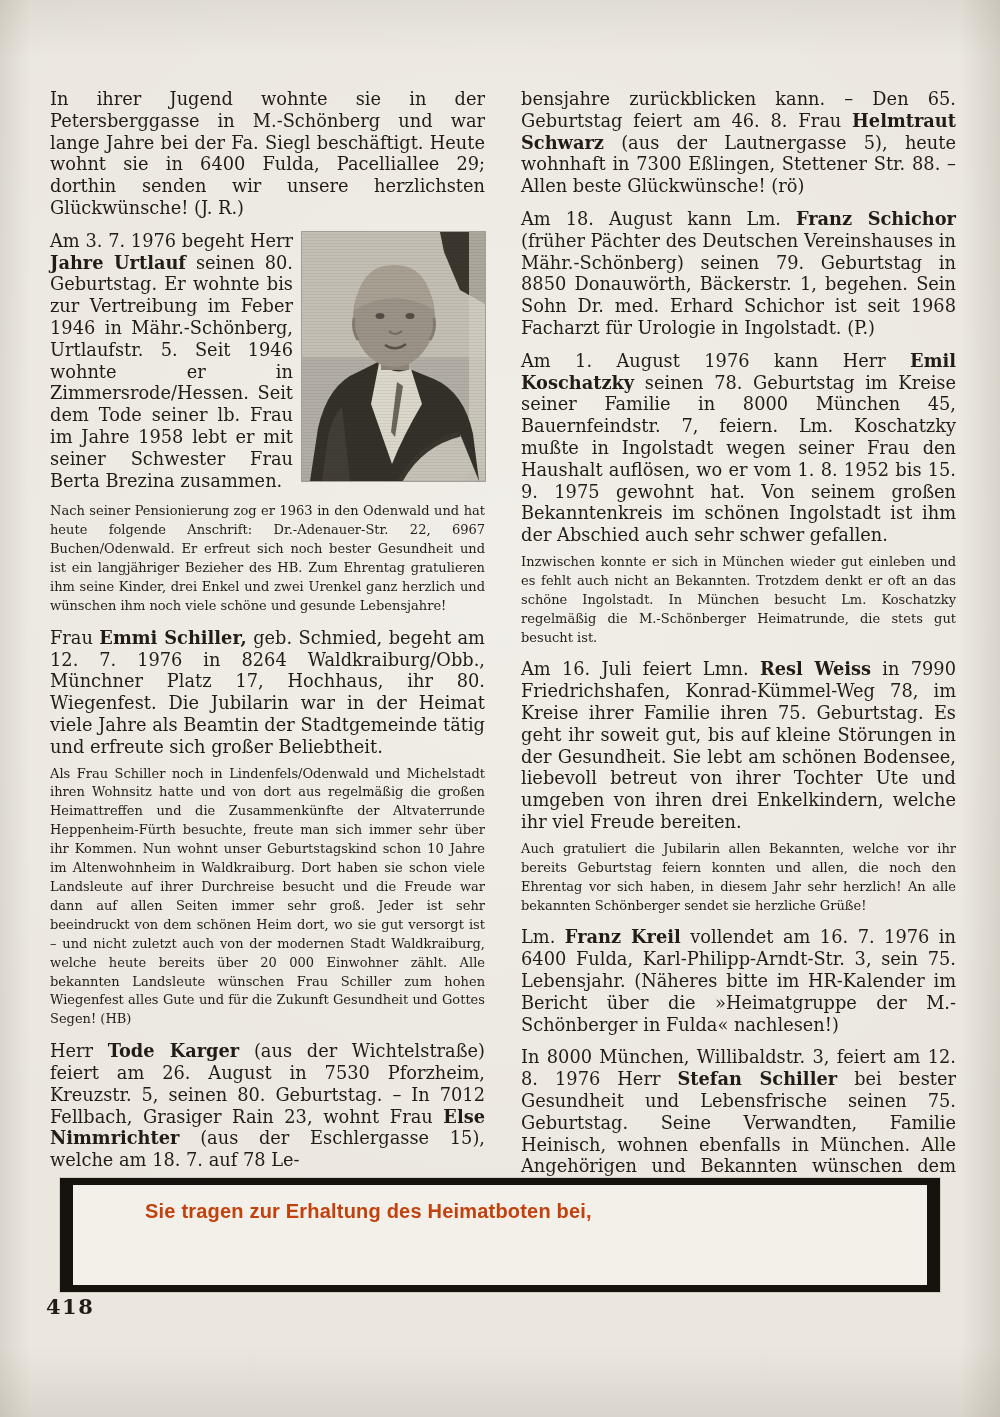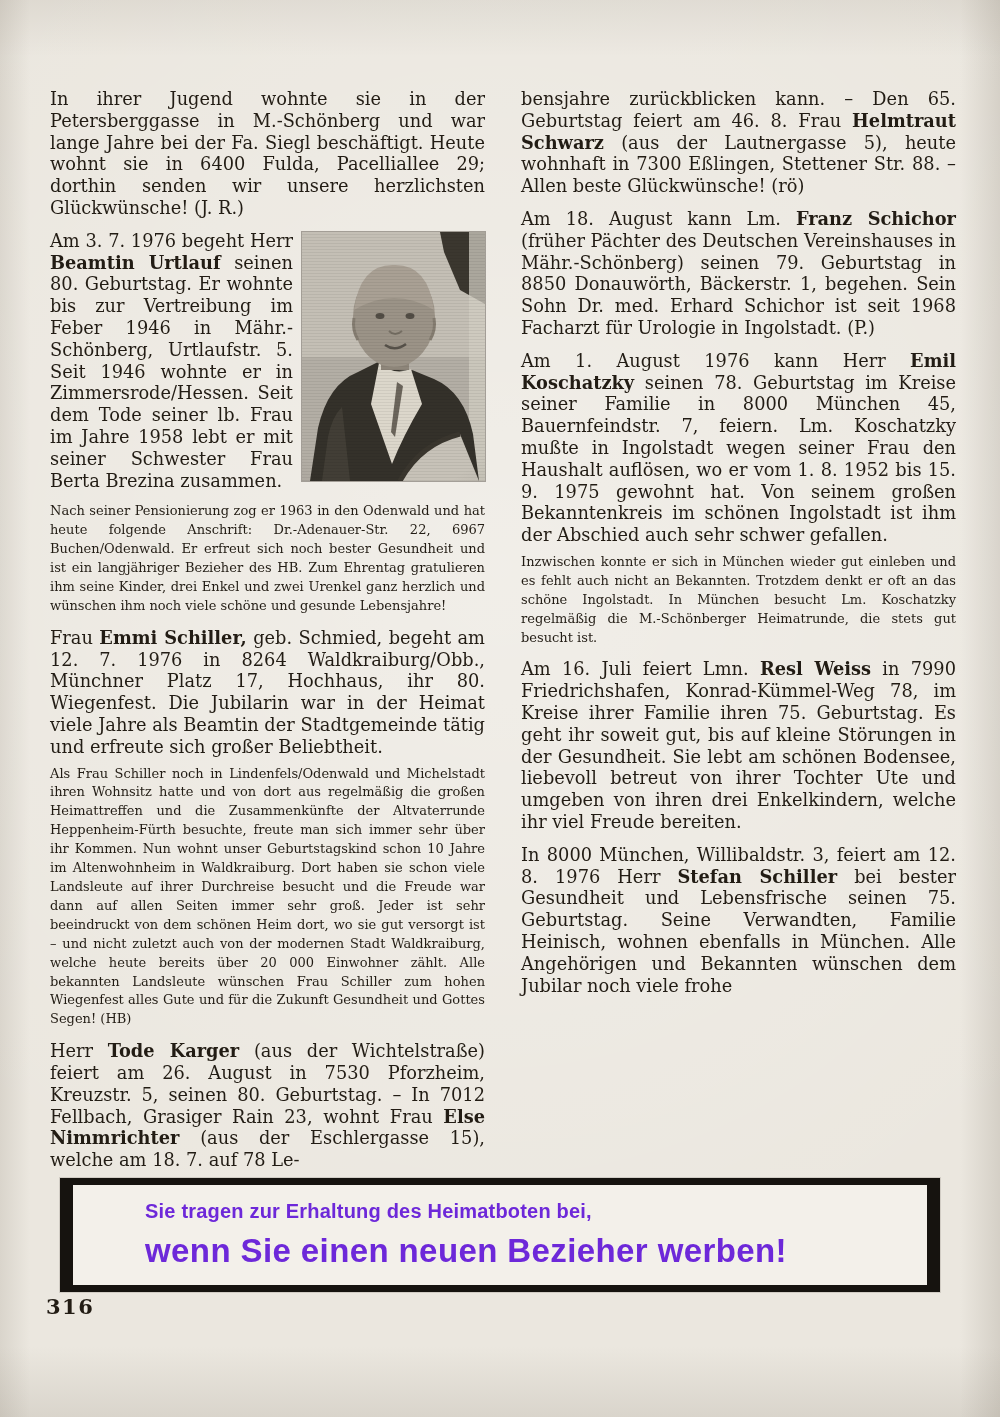--- a/index.html
+++ b/index.html
@@ -47,21 +47,21 @@
 
   
   .promo-box {
     position: absolute; left: 60px; top: 1178px; width: 880px; height: 114px;
     box-sizing: border-box;
     border: 7px solid #16130f;
     border-left-width: 13px; border-right-width: 13px;
     background: #f3f0ea;
     box-shadow: 0 0 0 1px rgba(60,55,45,.15);
   }
-  .promo-inner { padding: 15px 20px 0 72px; font-family: "Liberation Sans", sans-serif; color: #6d28d9; }
+  .promo-inner { padding: 15px 20px 0 72px; font-family: "Liberation Sans", sans-serif; color: #c2410c; }
   .promo-line1 { font-size: 20px; font-weight: 700; letter-spacing: .2px; margin-bottom: 9px; }
   .promo-line2 { font-size: 33px; font-weight: 700; letter-spacing: .4px; }
 
   .page-number {
     position: absolute; left: 46px; top: 1294px;
     font-size: 21px; font-weight: 700; letter-spacing: 1.5px;
   }
 </style>
 </head>
 <body>
@@ -88,21 +88,21 @@
         <ellipse cx="78" cy="84" rx="4.5" ry="3" fill="#524d45"></ellipse>
         <ellipse cx="108" cy="84" rx="4.5" ry="3" fill="#524d45"></ellipse>
         <path d="M88 100 Q93 104 99 100" stroke="#6e6densions75" stroke-width="0" fill="none"></path>
         <path d="M87 99 Q93 105 100 99" stroke="#756e63" stroke-width="2" fill="none"></path>
         <path d="M83 113 Q93 120 104 112" stroke="#57524a" stroke-width="2.6" fill="none"></path>
         <path d="M52 86 Q50 98 56 108" stroke="#857d71" stroke-width="3" fill="none"></path>
         <path d="M132 86 Q134 98 128 108" stroke="#857d71" stroke-width="3" fill="none"></path>
         <path d="M98 249 Q118 212 158 202 L177 249 Z" fill="#c7c2b8"></path>
         <path d="M98 249 Q118 212 158 202" stroke="#3a362e" stroke-width="5" fill="none"></path>
       </svg>
-        </span><span><span>Am 3. 7. 1976 begeht Herr </span><span class="b">Beamtin Urtlauf</span><span> seinen 80. Geburtstag. Er wohnte bis zur Vertreibung im Feber 1946 in Mähr.-Schönberg, Urtlaufstr. 5. Seit 1946 wohnte er in Zimmersrode/Hessen. Seit dem Tode seiner lb. Frau im Jahre 1958 lebt er mit seiner Schwester Frau Berta Brezina zusammen.</span></span>
+        </span><span><span>Am 3. 7. 1976 begeht Herr </span><span class="b">Jahre Urtlauf</span><span> seinen 80. Geburtstag. Er wohnte bis zur Vertreibung im Feber 1946 in Mähr.-Schönberg, Urtlaufstr. 5. Seit 1946 wohnte er in Zimmersrode/Hessen. Seit dem Tode seiner lb. Frau im Jahre 1958 lebt er mit seiner Schwester Frau Berta Brezina zusammen.</span></span>
     </p>
 
     <p class="para small"><span>Nach seiner Pensionierung zog er 1963 in den Odenwald und hat heute folgende Anschrift: Dr.-Adenauer-Str. 22, 6967 Buchen/Odenwald. Er erfreut sich noch bester Gesundheit und ist ein langjähriger Bezieher des HB. Zum Ehrentag gratulieren ihm seine Kinder, drei Enkel und zwei Urenkel ganz herzlich und wünschen ihm noch viele schöne und gesunde Lebensjahre!</span></p>
 
     <p class="para"><span>Frau </span><span class="b">Emmi Schiller,</span><span> geb. Schmied, begeht am 12. 7. 1976 in 8264 Waldkraiburg/Obb., Münchner Platz 17, Hochhaus, ihr 80. Wiegenfest. Die Jubilarin war in der Heimat viele Jahre als Beamtin der Stadtgemeinde tätig und erfreute sich großer Beliebtheit.</span></p>
 
     <p class="para small attached"><span>Als Frau Schiller noch in Lindenfels/Odenwald und Michelstadt ihren Wohnsitz hatte und von dort aus regelmäßig die großen Heimattreffen und die Zusammenkünfte der Altvaterrunde Heppenheim-Fürth besuchte, freute man sich immer sehr über ihr Kommen. Nun wohnt unser Geburtstagskind schon 10 Jahre im Altenwohnheim in Waldkraiburg. Dort haben sie schon viele Landsleute auf ihrer Durchreise besucht und die Freude war dann auf allen Seiten immer sehr groß. Jeder ist sehr beeindruckt von dem schönen Heim dort, wo sie gut versorgt ist – und nicht zuletzt auch von der modernen Stadt Waldkraiburg, welche heute bereits über 20 000 Einwohner zählt. Alle bekannten Landsleute wünschen Frau Schiller zum hohen Wiegenfest alles Gute und für die Zukunft Gesundheit und Gottes Segen! (HB)</span></p>
 
     <p class="para"><span>Herr </span><span class="b">Tode Karger</span><span> (aus der Wichtelstraße) feiert am 26. August in 7530 Pforzheim, Kreuzstr. 5, seinen 80. Geburtstag. – In 7012 Fellbach, Grasiger Rain 23, wohnt Frau </span><span class="b">Else Nimmrichter</span><span> (aus der Eschlergasse 15), welche am 18. 7. auf 78 Le-</span></p>
   </div>
@@ -111,27 +111,28 @@
     <p class="para"><span>bensjahre zurückblicken kann. – Den 65. Geburtstag feiert am 46. 8. Frau </span><span class="b">Helmtraut Schwarz</span><span> (aus der Lautnergasse 5), heute wohnhaft in 7300 Eßlingen, Stettener Str. 88. – Allen beste Glückwünsche! (rö)</span></p>
 
     <p class="para"><span>Am 18. August kann Lm. </span><span class="b">Franz Schichor</span><span> (früher Pächter des Deutschen Vereinshauses in Mähr.-Schönberg) seinen 79. Geburtstag in 8850 Donauwörth, Bäckerstr. 1, begehen. Sein Sohn Dr. med. Erhard Schichor ist seit 1968 Facharzt für Urologie in Ingolstadt. (P.)</span></p>
 
     <p class="para"><span>Am 1. August 1976 kann Herr </span><span class="b">Emil Koschatzky</span><span> seinen 78. Geburtstag im Kreise seiner Familie in 8000 München 45, Bauernfeindstr. 7, feiern. Lm. Koschatzky mußte in Ingolstadt wegen seiner Frau den Haushalt auflösen, wo er vom 1. 8. 1952 bis 15. 9. 1975 gewohnt hat. Von seinem großen Bekanntenkreis im schönen Ingolstadt ist ihm der Abschied auch sehr schwer gefallen.</span></p>
 
     <p class="para small attached"><span>Inzwischen konnte er sich in München wieder gut einleben und es fehlt auch nicht an Bekannten. Trotzdem denkt er oft an das schöne Ingolstadt. In München besucht Lm. Koschatzky regelmäßig die M.-Schönberger Heimatrunde, die stets gut besucht ist.</span></p>
 
     <p class="para"><span>Am 16. Juli feiert Lmn. </span><span class="b">Resl Weiss</span><span> in 7990 Friedrichshafen, Konrad-Kümmel-Weg 78, im Kreise ihrer Familie ihren 75. Geburtstag. Es geht ihr soweit gut, bis auf kleine Störungen in der Gesundheit. Sie lebt am schönen Bodensee, liebevoll betreut von ihrer Tochter Ute und umgeben von ihren drei Enkelkindern, welche ihr viel Freude bereiten.</span></p>
 
+    <p class="para small attached"><span>Auch gratuliert die Jubilarin allen Bekannten, welche vor ihr bereits Geburtstag feiern konnten und allen, die noch den Ehrentag vor sich haben, in diesem Jahr sehr herzlich! An alle bekannten Schönberger sendet sie herzliche Grüße!</span></p>
 
+    <p class="para"><span>Lm. </span><span class="b">Franz Kreil</span><span> vollendet am 16. 7. 1976 in 6400 Fulda, Karl-Philipp-Arndt-Str. 3, sein 75. Lebensjahr. (Näheres bitte im HR-Kalender im Bericht über die »Heimatgruppe der M.-Schönberger in Fulda« nachlesen!)</span></p>
 
     <p class="para"><span>In 8000 München, Willibaldstr. 3, feiert am 12. 8. 1976 Herr </span><span class="b">Stefan Schiller</span><span> bei bester Gesundheit und Lebensfrische seinen 75. Geburtstag. Seine Verwandten, Familie Heinisch, wohnen ebenfalls in München. Alle Angehörigen und Bekannten wünschen dem Jubilar noch viele frohe</span></p>
   </div>
 
 </div>
 
 <div class="promo-box">
   <div class="promo-inner">
     <div class="promo-line1">Sie tragen zur Erhaltung des Heimatboten bei,</div>
-    <div class="promo-line2">wenn Sie einen neuen Bezieher werben!</div>
   </div>
 </div>
 
-<div class="page-number">316</div>
+<div class="page-number">418</div>
 
 </body></html>

